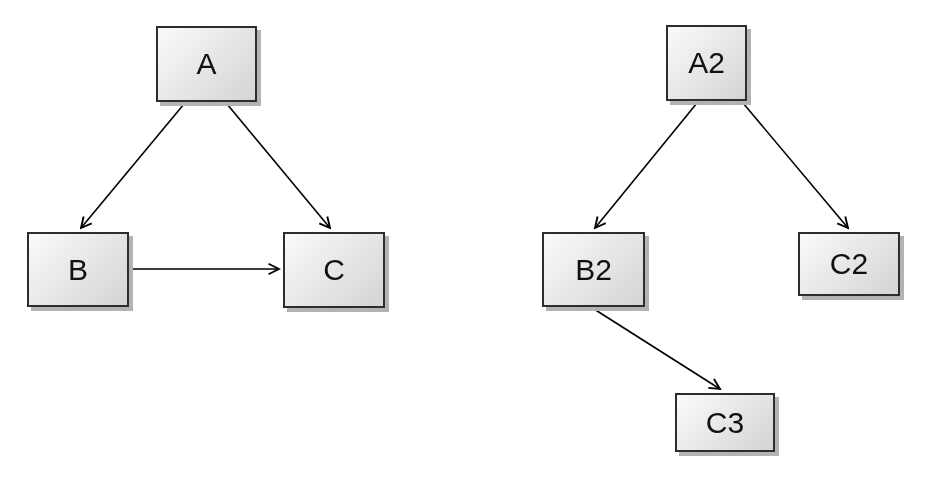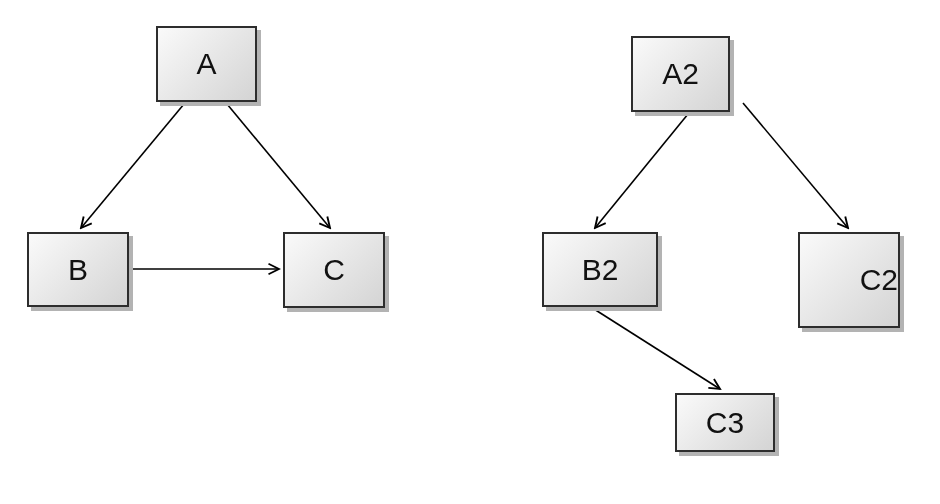--- a/index.html
+++ b/index.html
@@ -79,26 +79,26 @@
   <div id="node-layer">
       <div class="node" style="left: 156px; top: 26px; width: 101px; height: 76px;">
         <span class="node-label">A</span>
       </div>
       <div class="node" style="left: 27px; top: 232px; width: 102px; height: 75px;">
         <span class="node-label">B</span>
       </div>
       <div class="node" style="left: 283px; top: 232px; width: 102px; height: 76px;">
         <span class="node-label">C</span>
       </div>
-      <div class="node" style="left: 631px; top: 25px; width: 99px; height: 76px; margin-top: 11px;">
+      <div class="node" style="left: 666px; top: 25px; width: 81px; height: 76px;">
         <span class="node-label">A2</span>
       </div>
-      <div class="node" style="left: 542px; top: 232px; width: 116px; height: 75px;">
+      <div class="node" style="left: 542px; top: 232px; width: 103px; height: 75px;">
         <span class="node-label">B2</span>
       </div>
-      <div class="node" style="left: 798px; top: 232px; width: 102px; height: 96px; justify-content: flex-end;">
+      <div class="node" style="left: 798px; top: 232px; width: 102px; height: 64px;">
         <span class="node-label">C2</span>
       </div>
       <div class="node" style="left: 675px; top: 393px; width: 100px; height: 59px;">
         <span class="node-label">C3</span>
       </div>
     </div>
 </div>
 
 </body></html>

